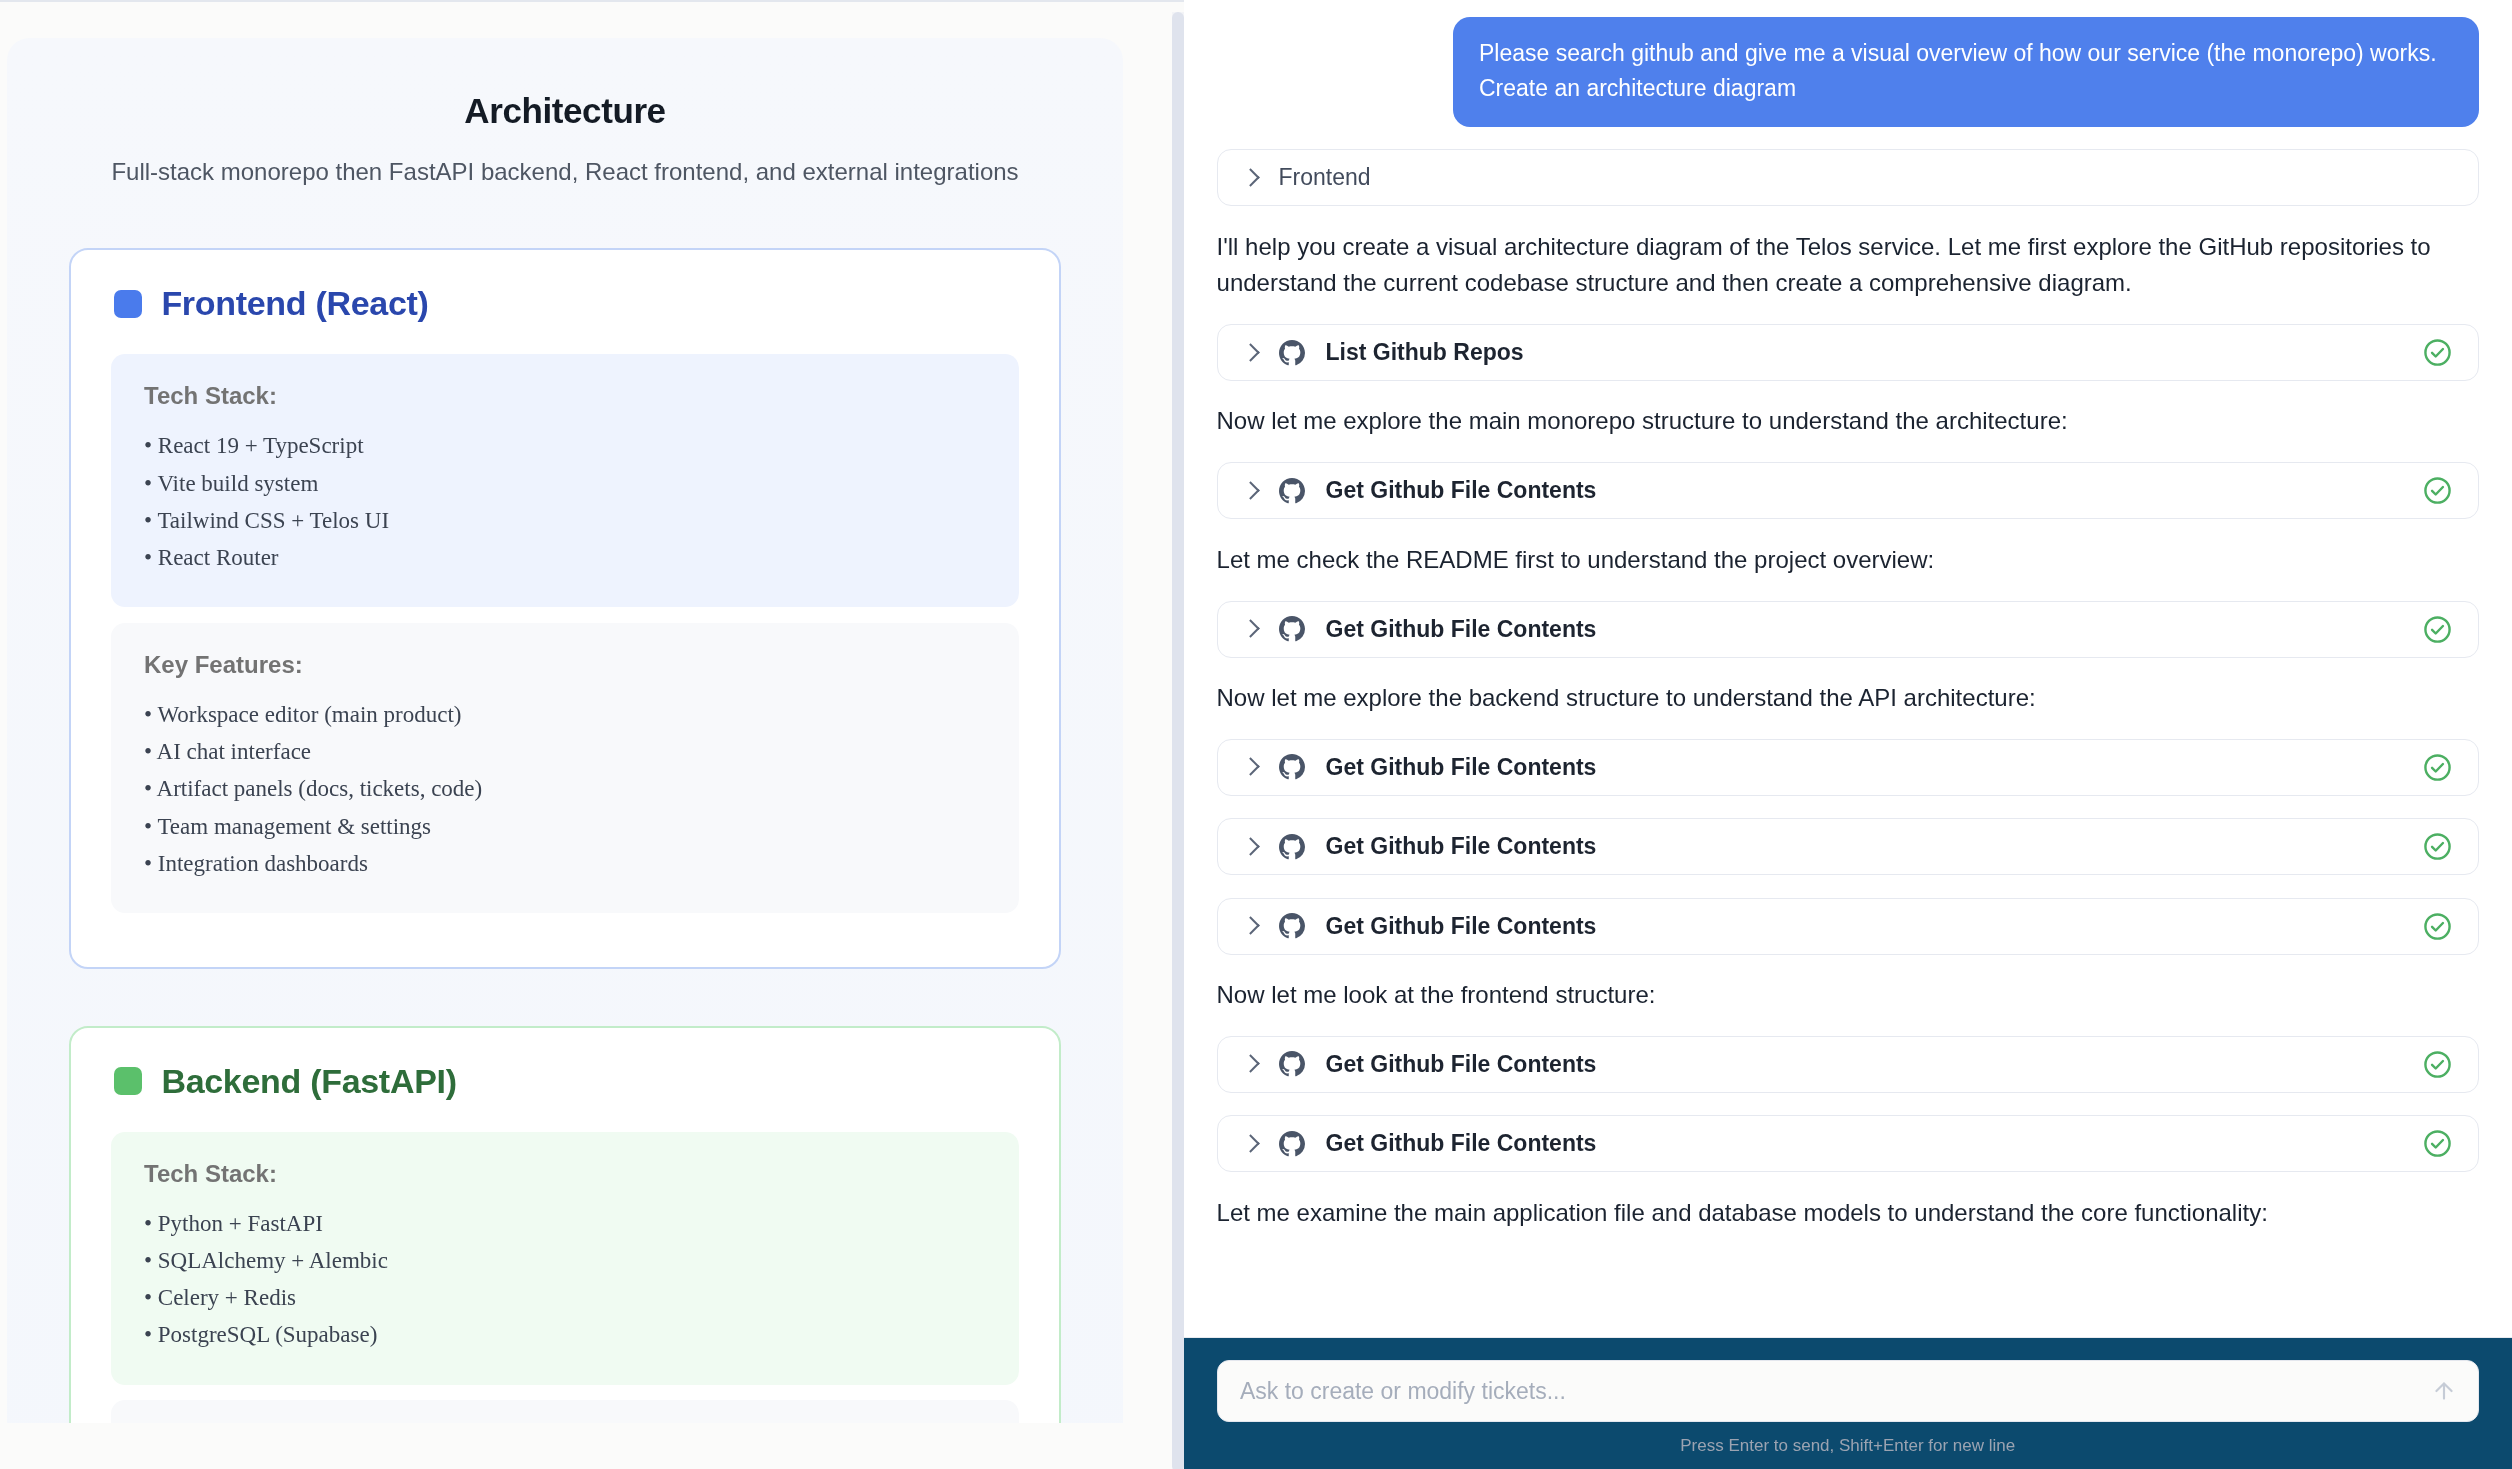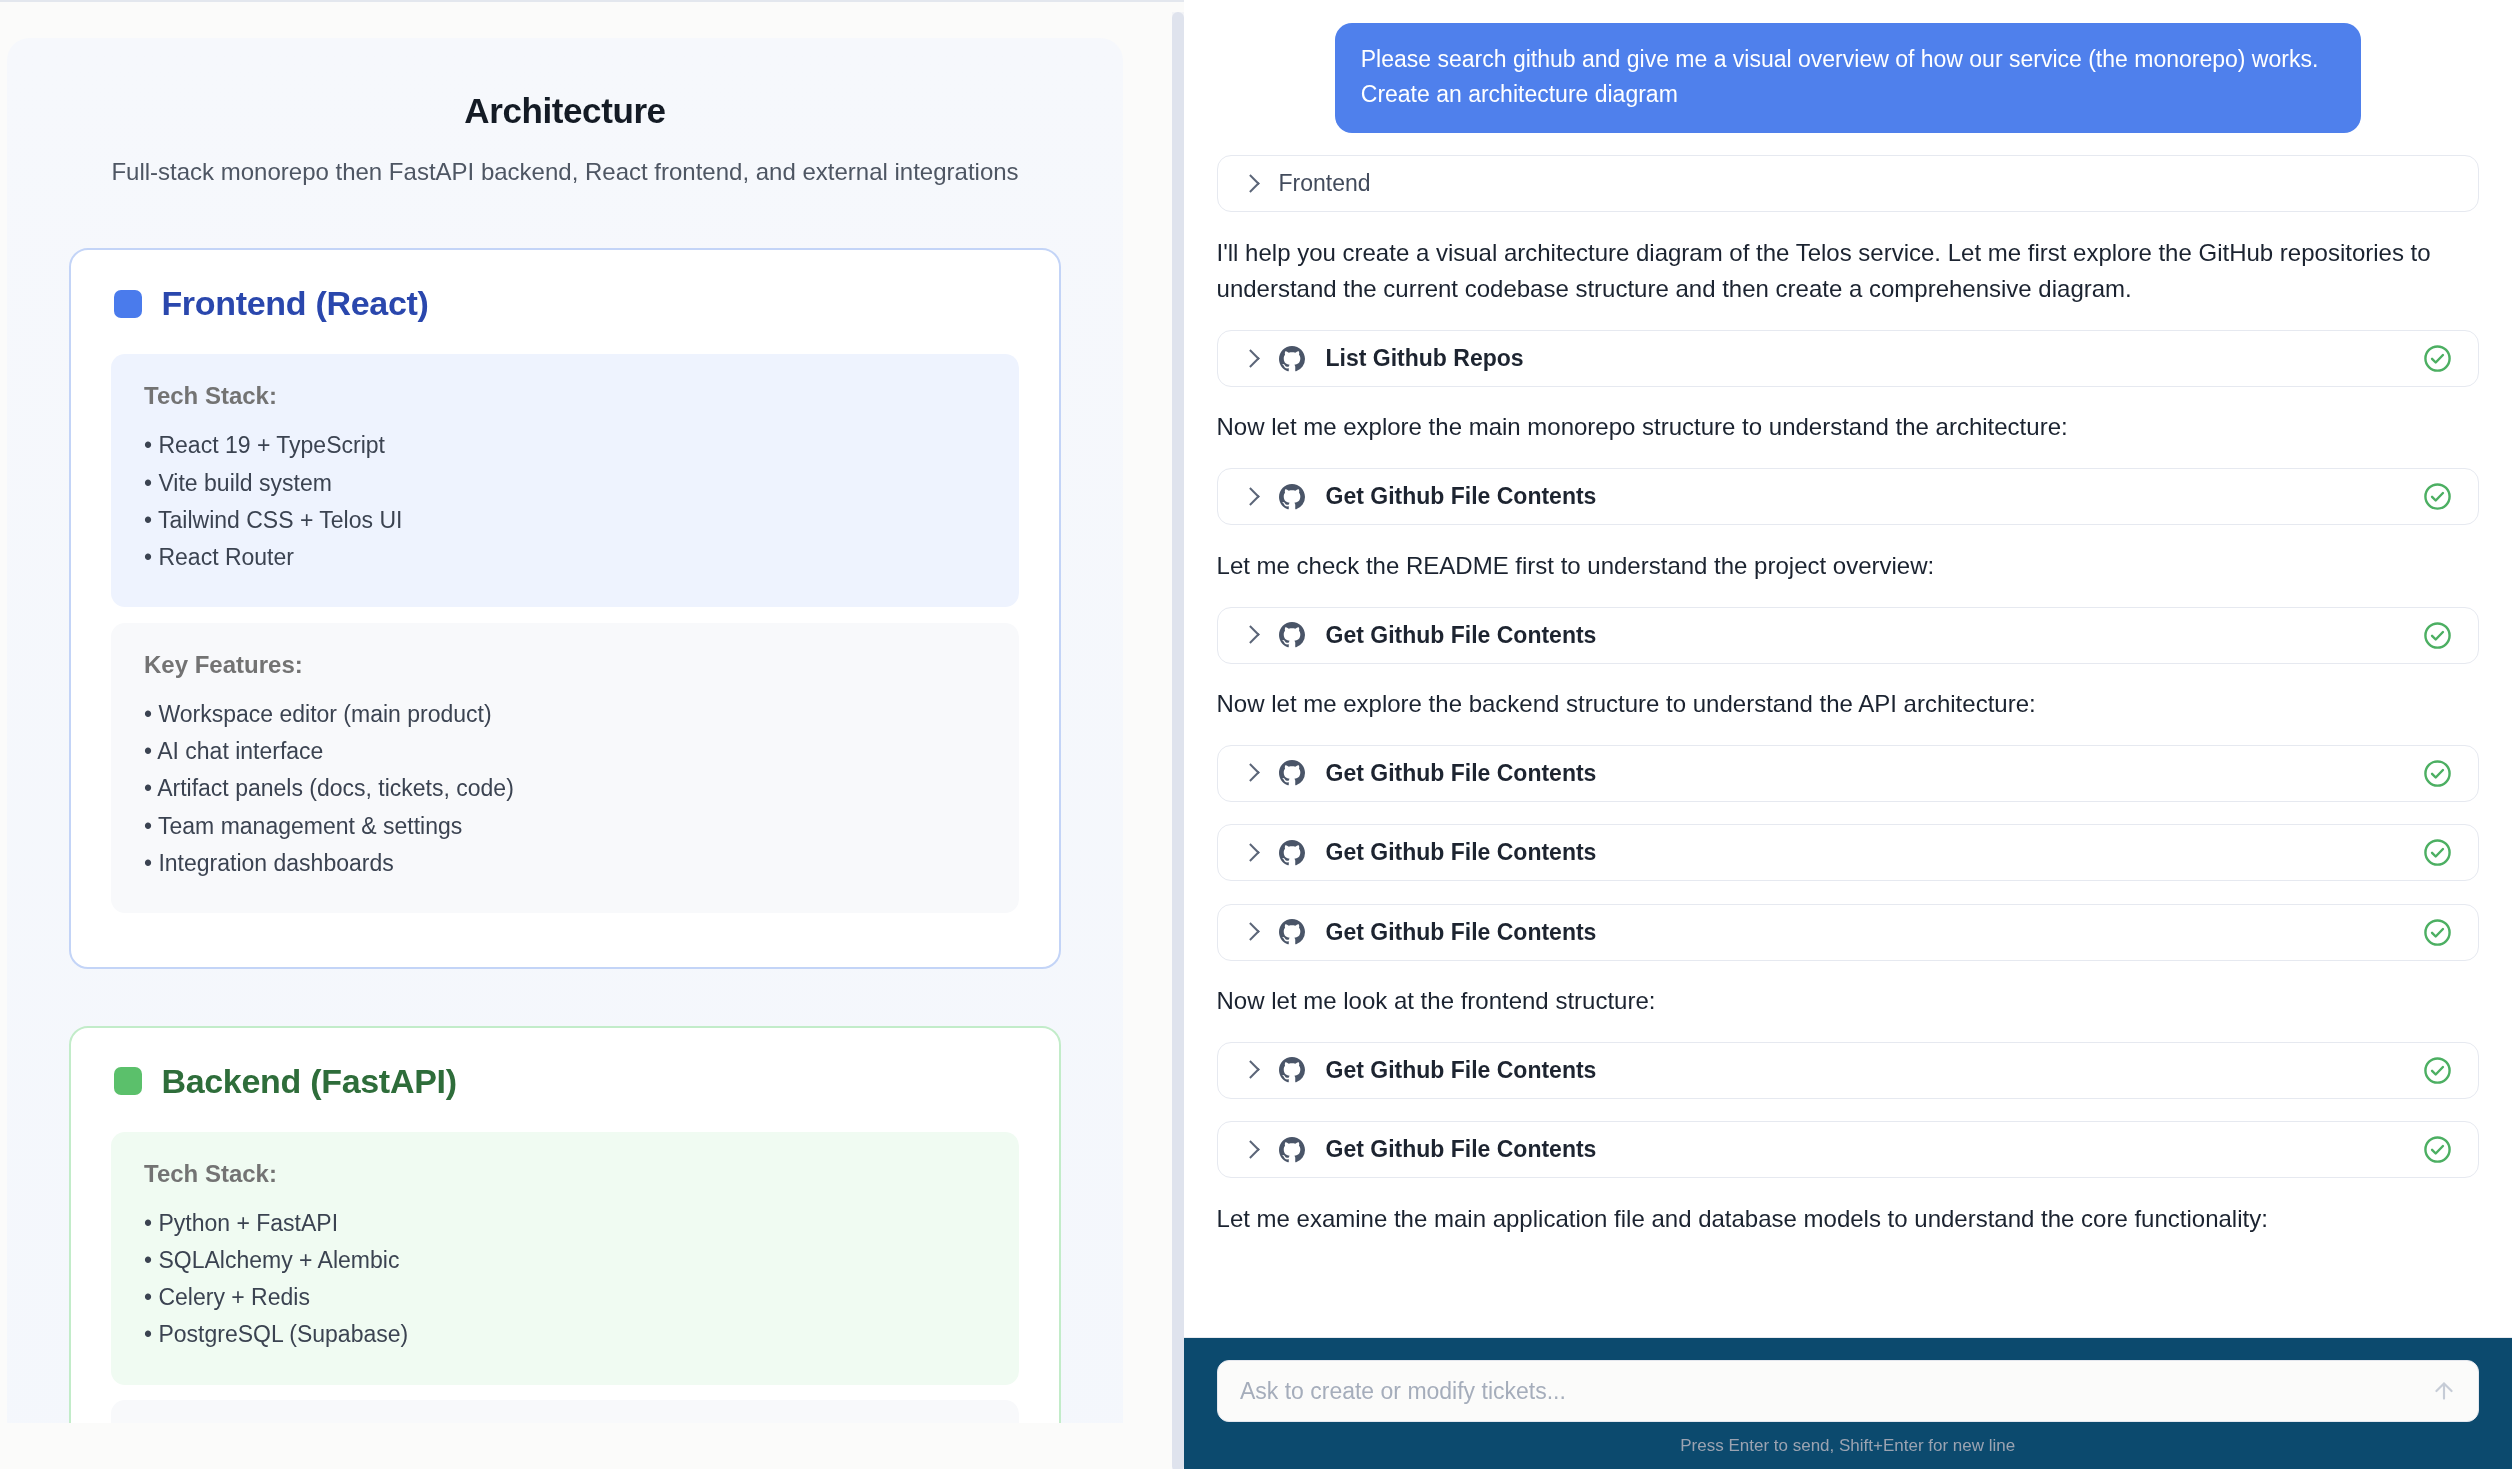--- a/index.html
+++ b/index.html
@@ -102,20 +102,21 @@
     font-size: 24px;
     font-weight: bold;
     color: #737373;
     margin-bottom: 17px;
   }
   .bullet {
     font-size: 23px;
     line-height: 1.62;
     color: #3b4351;
     white-space: nowrap;
+    font-family: Liberation Serif, serif;
   }
 
   
   .artifact-scrollbar-track {
     position: absolute;
     top: 9.5px;
     right: 0px;
     width: 12px;
     height: 1460px;
     background: #f3f4f7;
@@ -140,21 +141,21 @@
     flex-direction: column;
   }
 
   .chat-scroll {
     position: relative;
     flex: 1 1 auto;
     overflow: hidden;
     padding: 0px 33px 0px 33px;
   }
 
-  .msg-user-row { display: flex; justify-content: center; padding-top: 23px; }
+  .msg-user-row { display: flex; justify-content: flex-end; padding-top: 17px; }
   .msg-user {
     max-width: 1026px;
     background: #4f80ec;
     color: #ffffff;
     border-radius: 17px;
     padding: 19px 26px 21px 26px;
     font-size: 23px;
     line-height: 1.52;
   }
 

